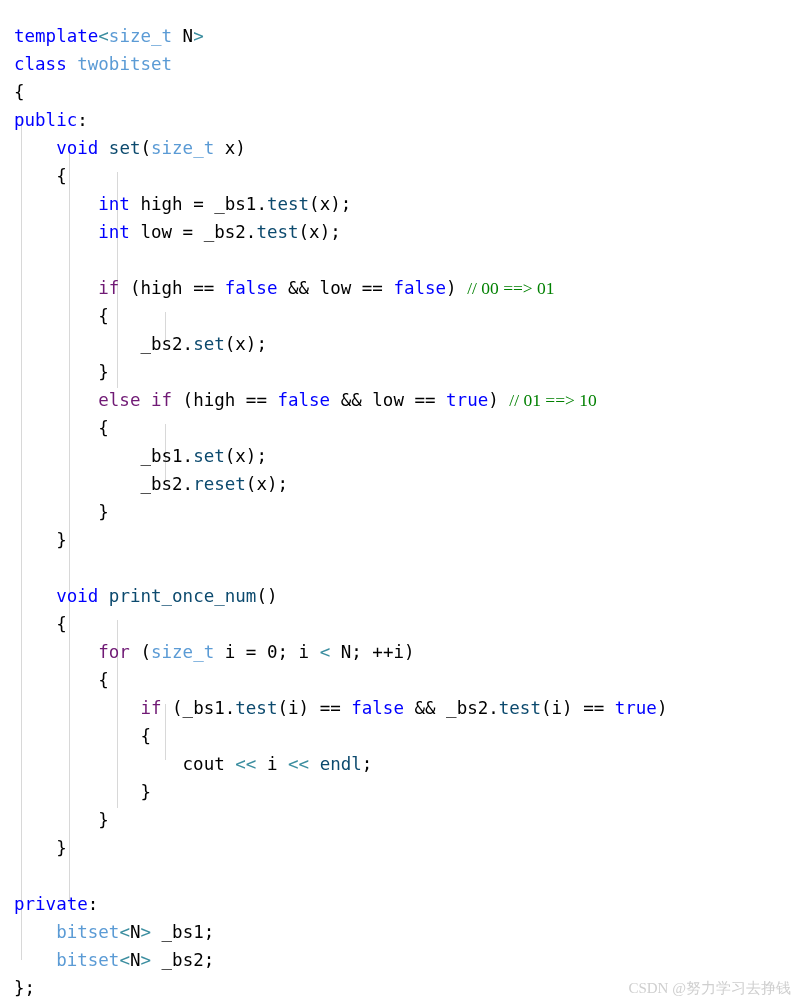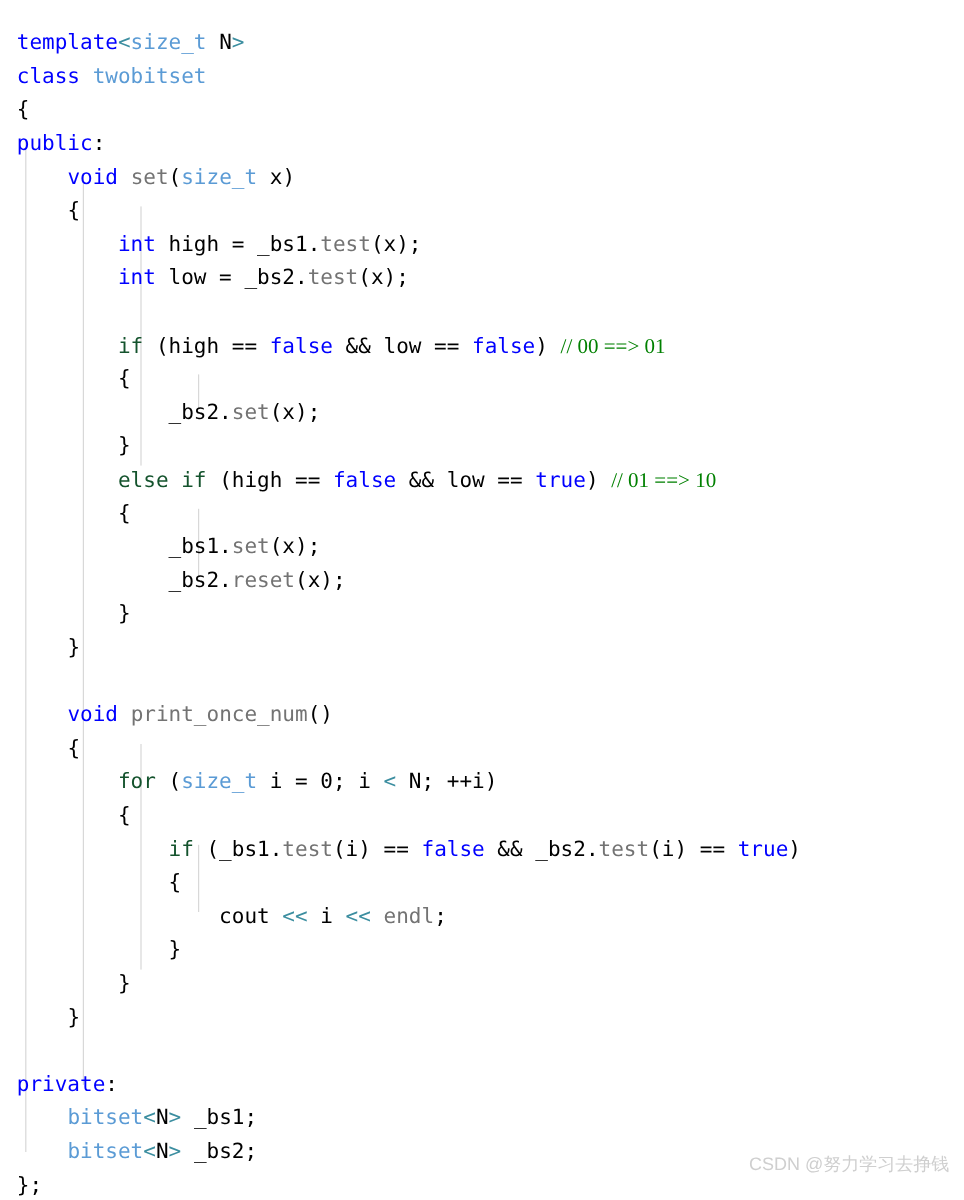--- a/index.html
+++ b/index.html
@@ -47,37 +47,37 @@
     letter-spacing: 0px;
     font-family: "DejaVu Sans Mono", "Liberation Mono", monospace;
   }
   .line {
     height: 28px;
     white-space: pre;
   }
 
   
   .t-kw        { color: #0000ff; }   
-  .t-ctl       { color: #14532d; }   
+  .t-ctl       { color: #701a75; }   
   .t-type      { color: #5b9bd5; }   
-  .t-fn        { color: #737373; }   
+  .t-fn        { color: #0c4a6e; }   
   .t-op        { color: #3c8ea0; }   
   .t-cmt       { color: #008000; font-family: Liberation Serif, serif; }   
   .t-plain     { color: #000000; }
   .t-punct     { color: #000000; }
   .t-brace     { color: #000000; }
 
   
   #watermark {
     position: absolute;
     right: 12px;
-    bottom: 20px;
+    bottom: 2px;
     color: #cfcfcf;
     font-size: 15px;
-    font-family: Liberation Sans, sans-serif;
+    font-family: Liberation Serif, serif;
     white-space: pre;
   }
 </style>
 </head>
 <body>
 
 <div id="code-surface">
 
   <div class="indent-guides">
       <div class="guide" style="left: 21px; top: 116px; height: 844px; background: rgb(216, 216, 216);"></div>

